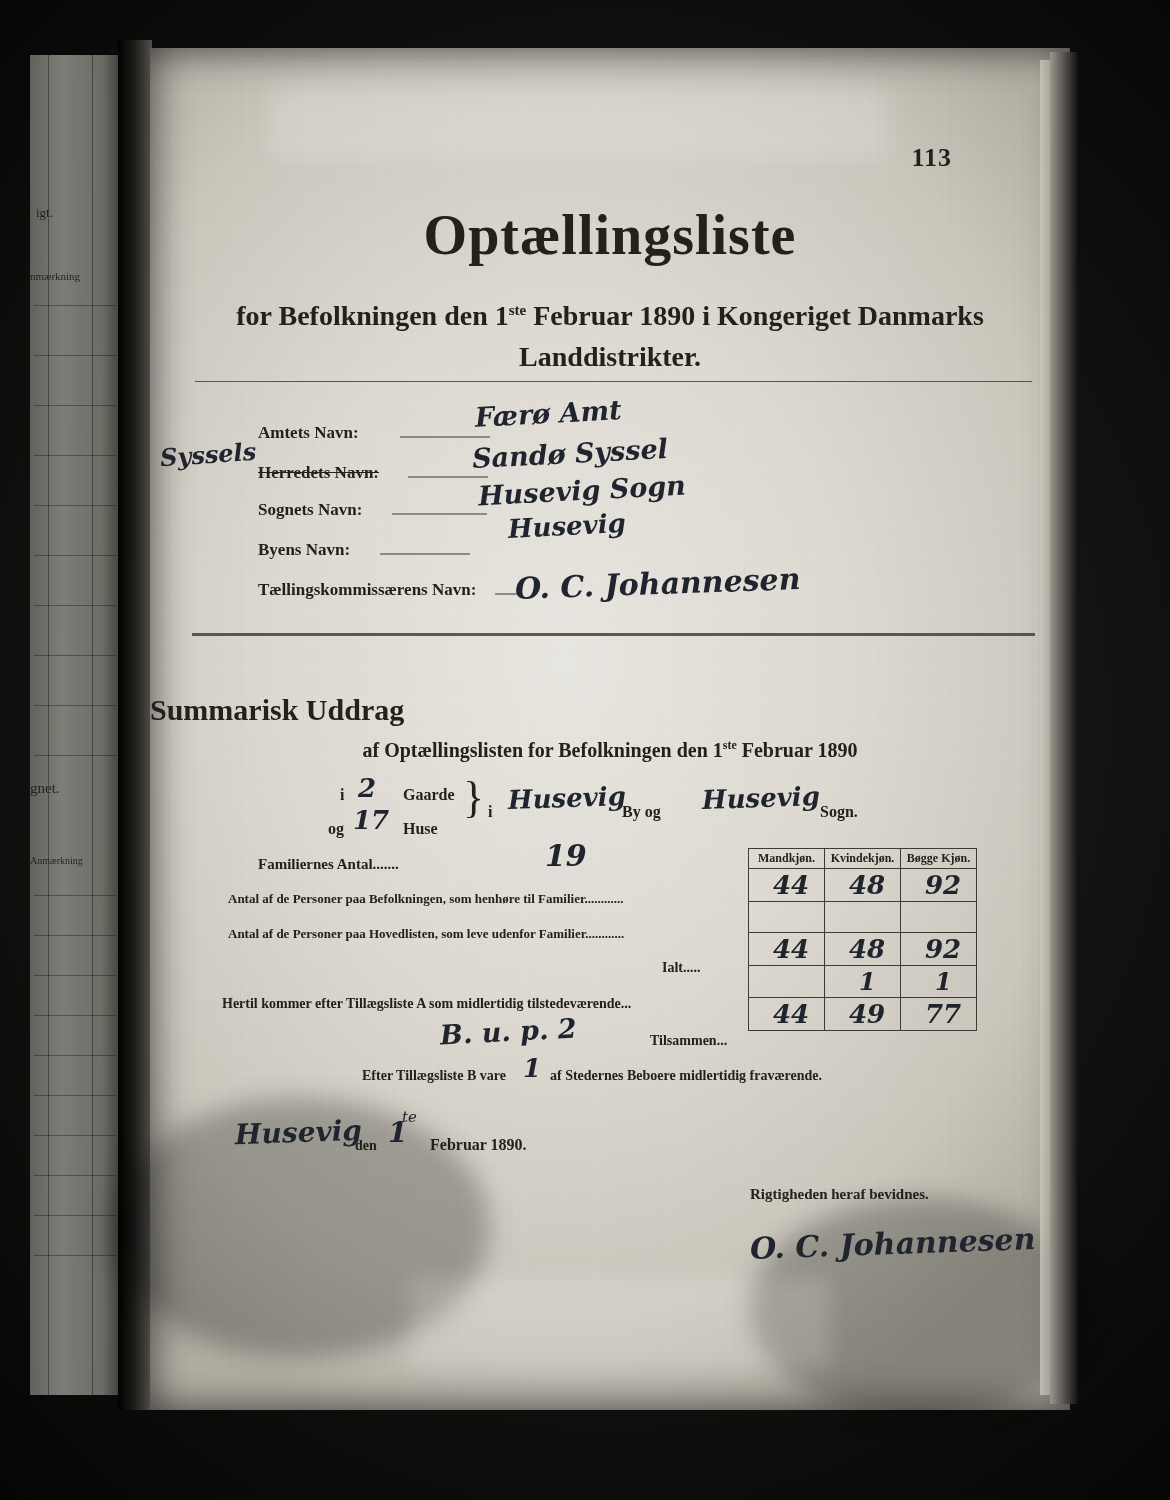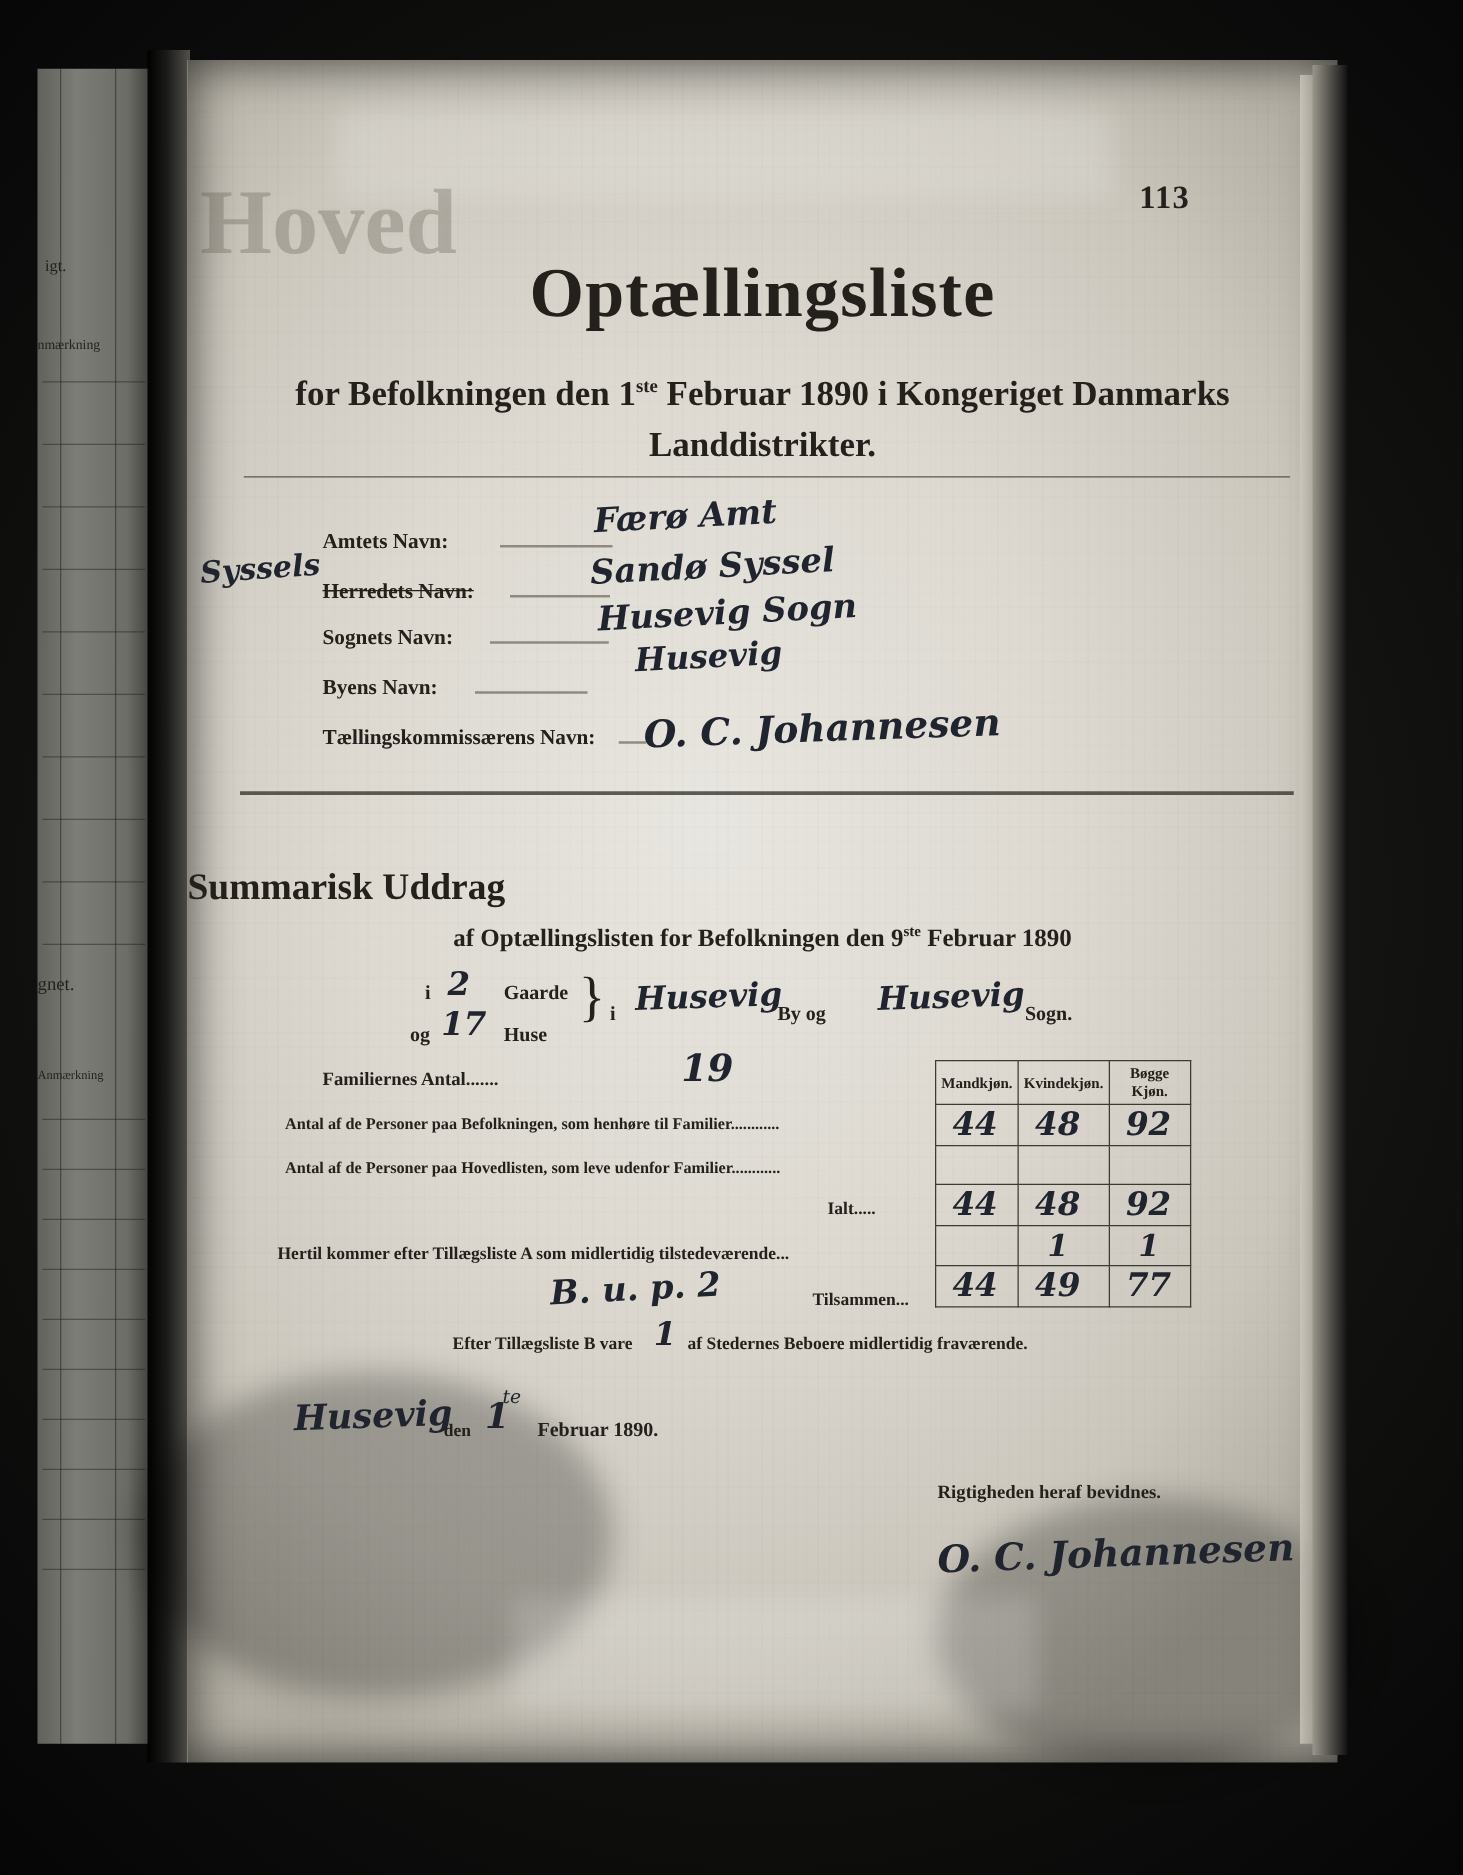--- a/index.html
+++ b/index.html
@@ -60,21 +60,21 @@
 
   .sumtitle{position:absolute;left:0;right:0;top:645px;text-align:left;font-size:30px;font-weight:bold;}
   .sumsub{position:absolute;left:0;right:0;top:690px;text-align:center;font-size:20px;font-weight:bold;}
   .sumsub sup{font-size:12px;}
 
   .brace{position:absolute;font-size:44px;line-height:1;}
 
   table.tbl{position:absolute;border-collapse:collapse;font-size:12px;font-weight:bold;}
   table.tbl th{border:1px solid #3d3a33;padding:2px 4px;text-align:center;font-weight:bold;
       background:transparent;}
-  table.tbl td{border:1px solid #3d3a33;height:28px;width:62px;}
+  table.tbl td{border:1px solid #3d3a33;height:28px;width:62px;padding-left:12px;}
 
   .smalltxt{position:absolute;font-size:16px;font-weight:bold;white-space:nowrap;}
   .darkblotch{position:absolute;border-radius:50%;background:rgba(0,0,0,.25);filter:blur(12px);}
   .lightstreak{position:absolute;background:rgba(255,255,255,.16);filter:blur(10px);}
 </style>
 </head>
 <body>
 
 <div class="page">
   <div class="bg"></div>
@@ -111,21 +111,20 @@
   <div class="gutter"></div>
 
   <div class="sheet">
     <div class="grain"></div>
 
     <div class="darkblotch" style="left:-40px;top:1050px;width:380px;height:260px;"></div>
     <div class="darkblotch" style="left:600px;top:1150px;width:340px;height:220px;"></div>
     <div class="lightstreak" style="left:120px;top:40px;width:620px;height:70px;"></div>
     <div class="lightstreak" style="left:260px;top:1230px;width:420px;height:90px;"></div>
 
-    <div class="ghost" style="left:10px;top:88px;font-size:74px;font-family:'Liberation Serif',serif;">Hoved</div>
 
     <div class="cnt">
 
       <div class="pageno">113</div>
 
       <div class="title">Optællingsliste</div>
 
       <div class="sub1">
         <span>for Befolkningen den 1</span><sup>ste</sup><span> Februar 1890 i Kongeriget Danmarks</span>
       </div>
@@ -151,21 +150,21 @@
       <div class="hw hwb" style="left:358px;top:463px;font-size:26px;transform:rotate(-3deg)">Husevig</div>
 
       <div class="lbl" style="left:108px;top:532px">Tællingskommissærens Navn:</div>
       <div class="dotlead" style="left:345px;top:545px;width:22px"></div>
       <div class="hw hwb" style="left:365px;top:518px;font-size:30px;transform:rotate(-2deg)">O. C. Johannesen</div>
 
       <div class="rule" style="left:42px;right:35px;top:585px;height:3px"></div>
 
       <div class="sumtitle">Summarisk Uddrag</div>
       <div class="sumsub">
-        <span>af Optællingslisten for Befolkningen den 9</span><sup>ste</sup><span> Februar 1890</span>
+        <span>af Optællingslisten for Befolkningen den 1</span><sup>ste</sup><span> Februar 1890</span>
       </div>
 
       <div class="smalltxt" style="left:190px;top:738px">i</div>
       <div class="hw hwb" style="left:208px;top:725px;font-size:26px">2</div>
       <div class="smalltxt" style="left:253px;top:738px">Gaarde</div>
       <div class="smalltxt" style="left:178px;top:772px">og</div>
       <div class="hw hwb" style="left:203px;top:757px;font-size:26px">17</div>
       <div class="smalltxt" style="left:253px;top:772px">Huse</div>
       <div class="brace" style="left:313px;top:728px">}</div>
       <div class="smalltxt" style="left:338px;top:755px">i</div>

